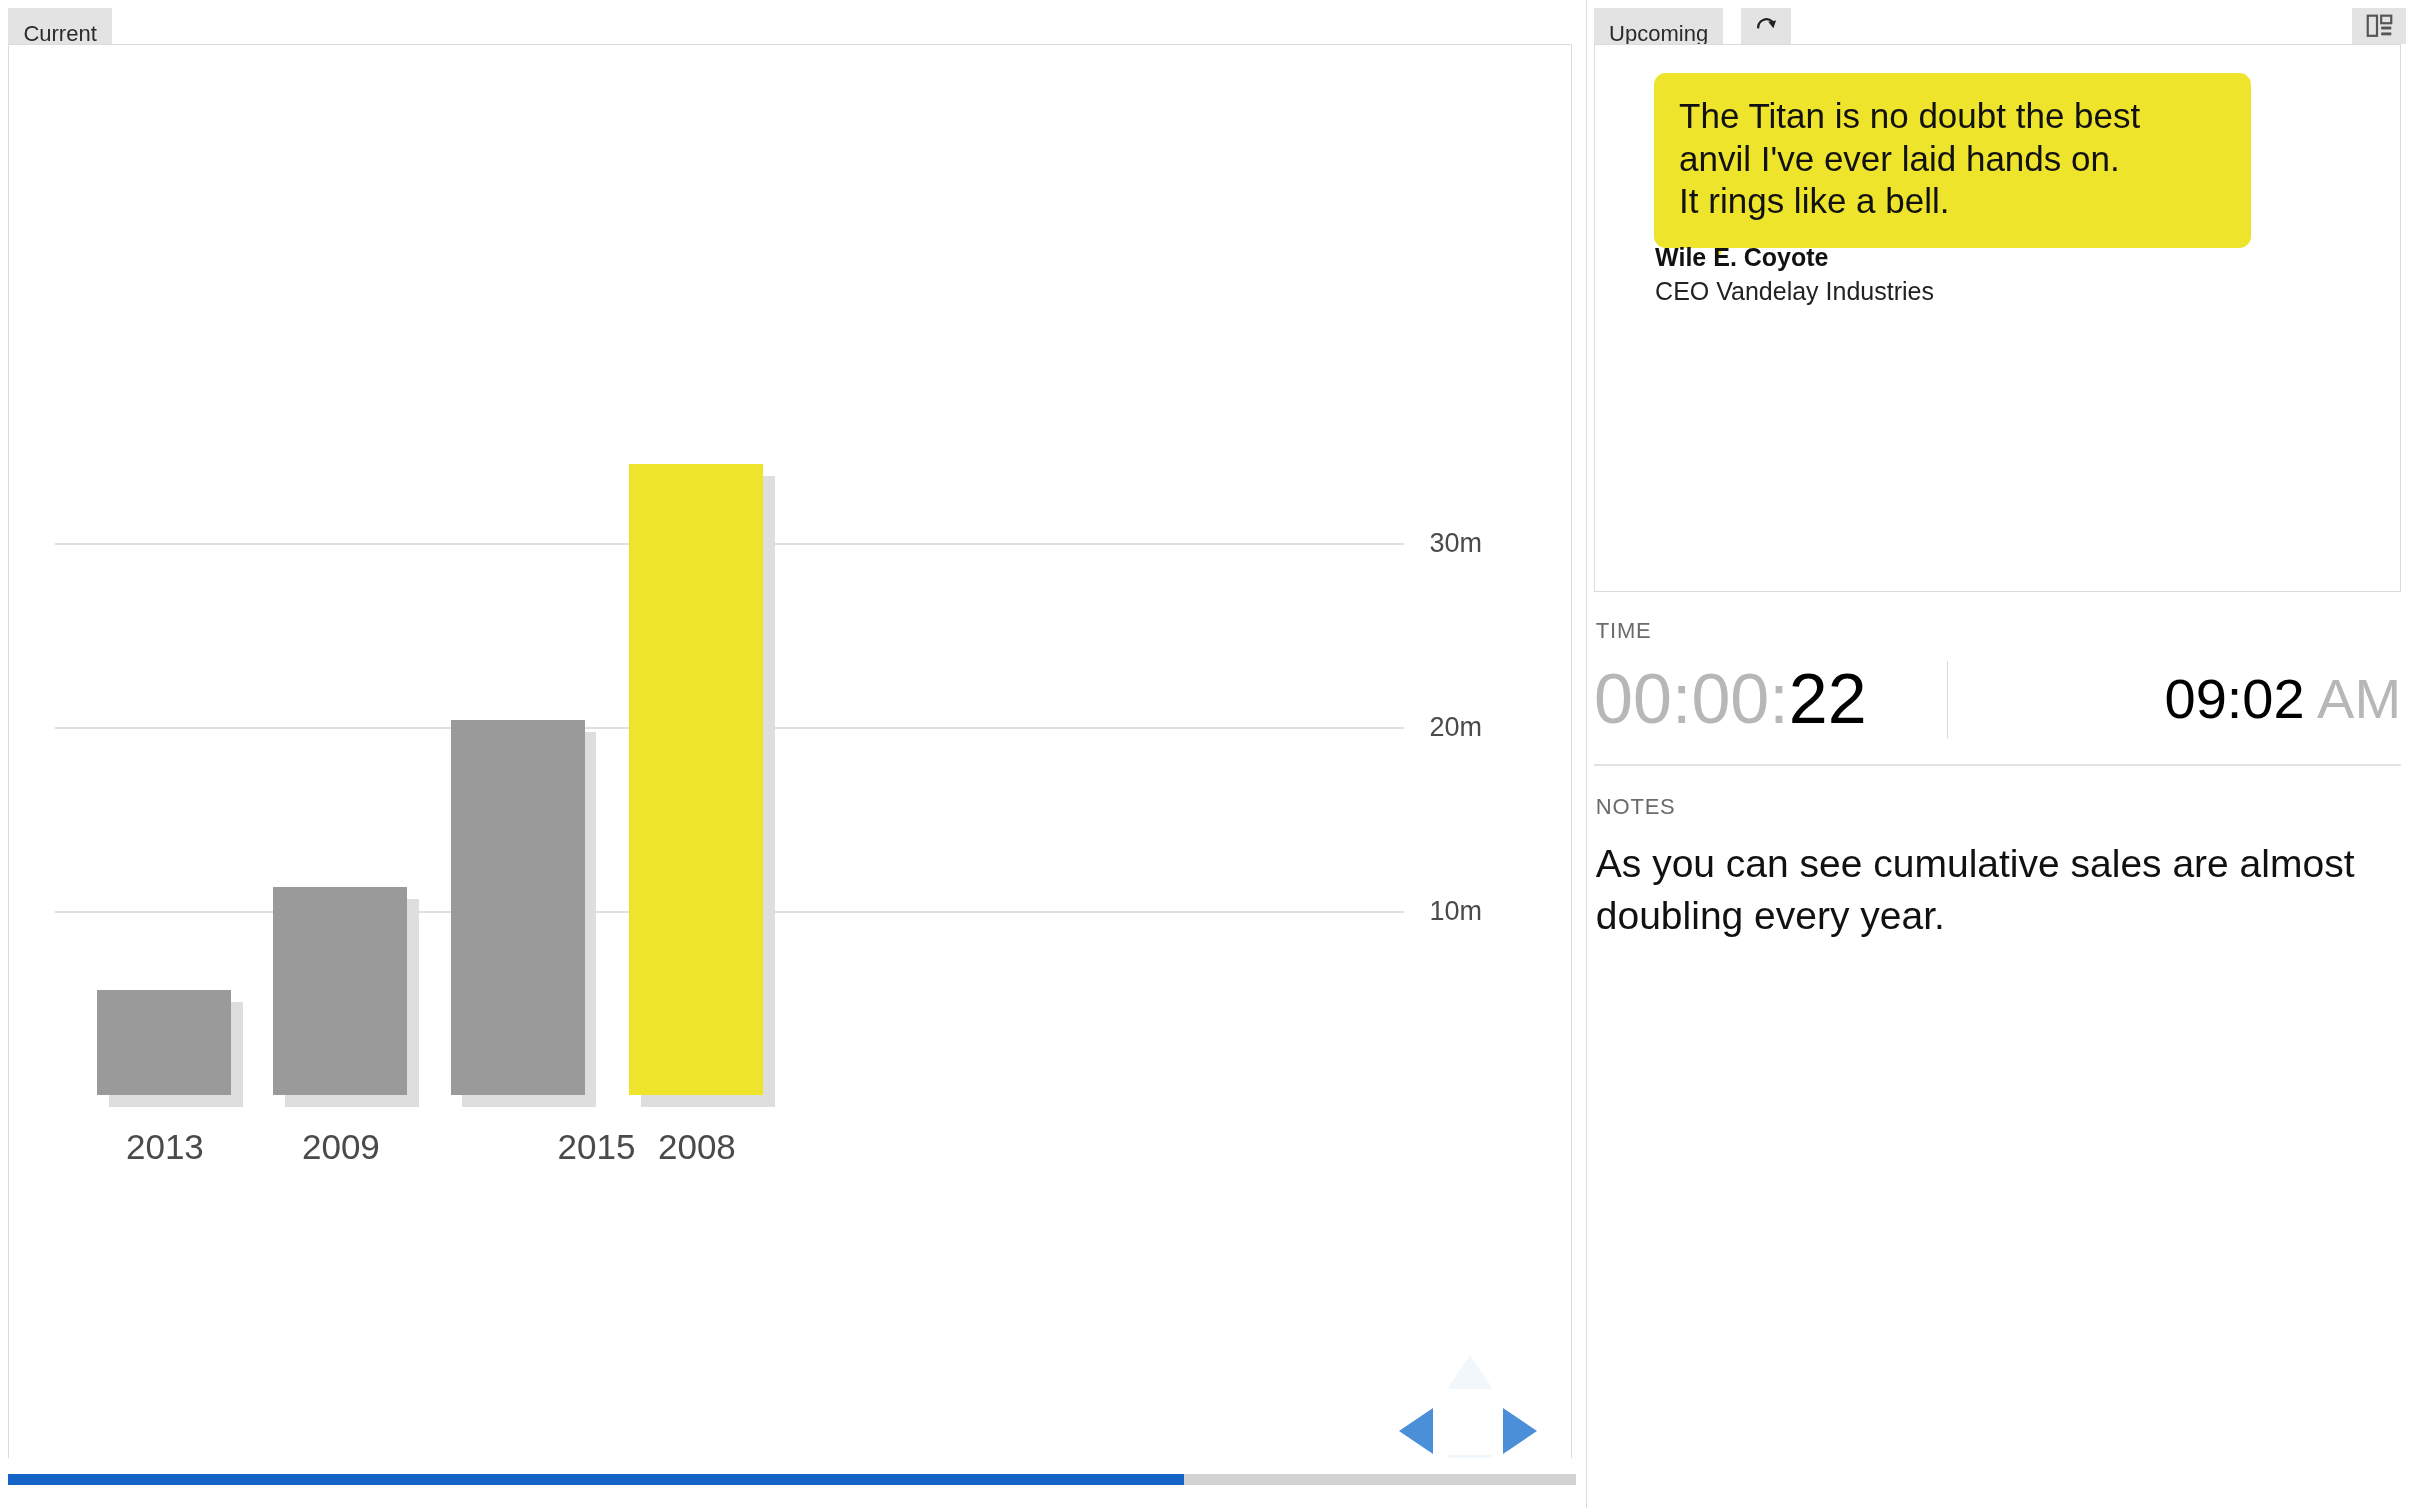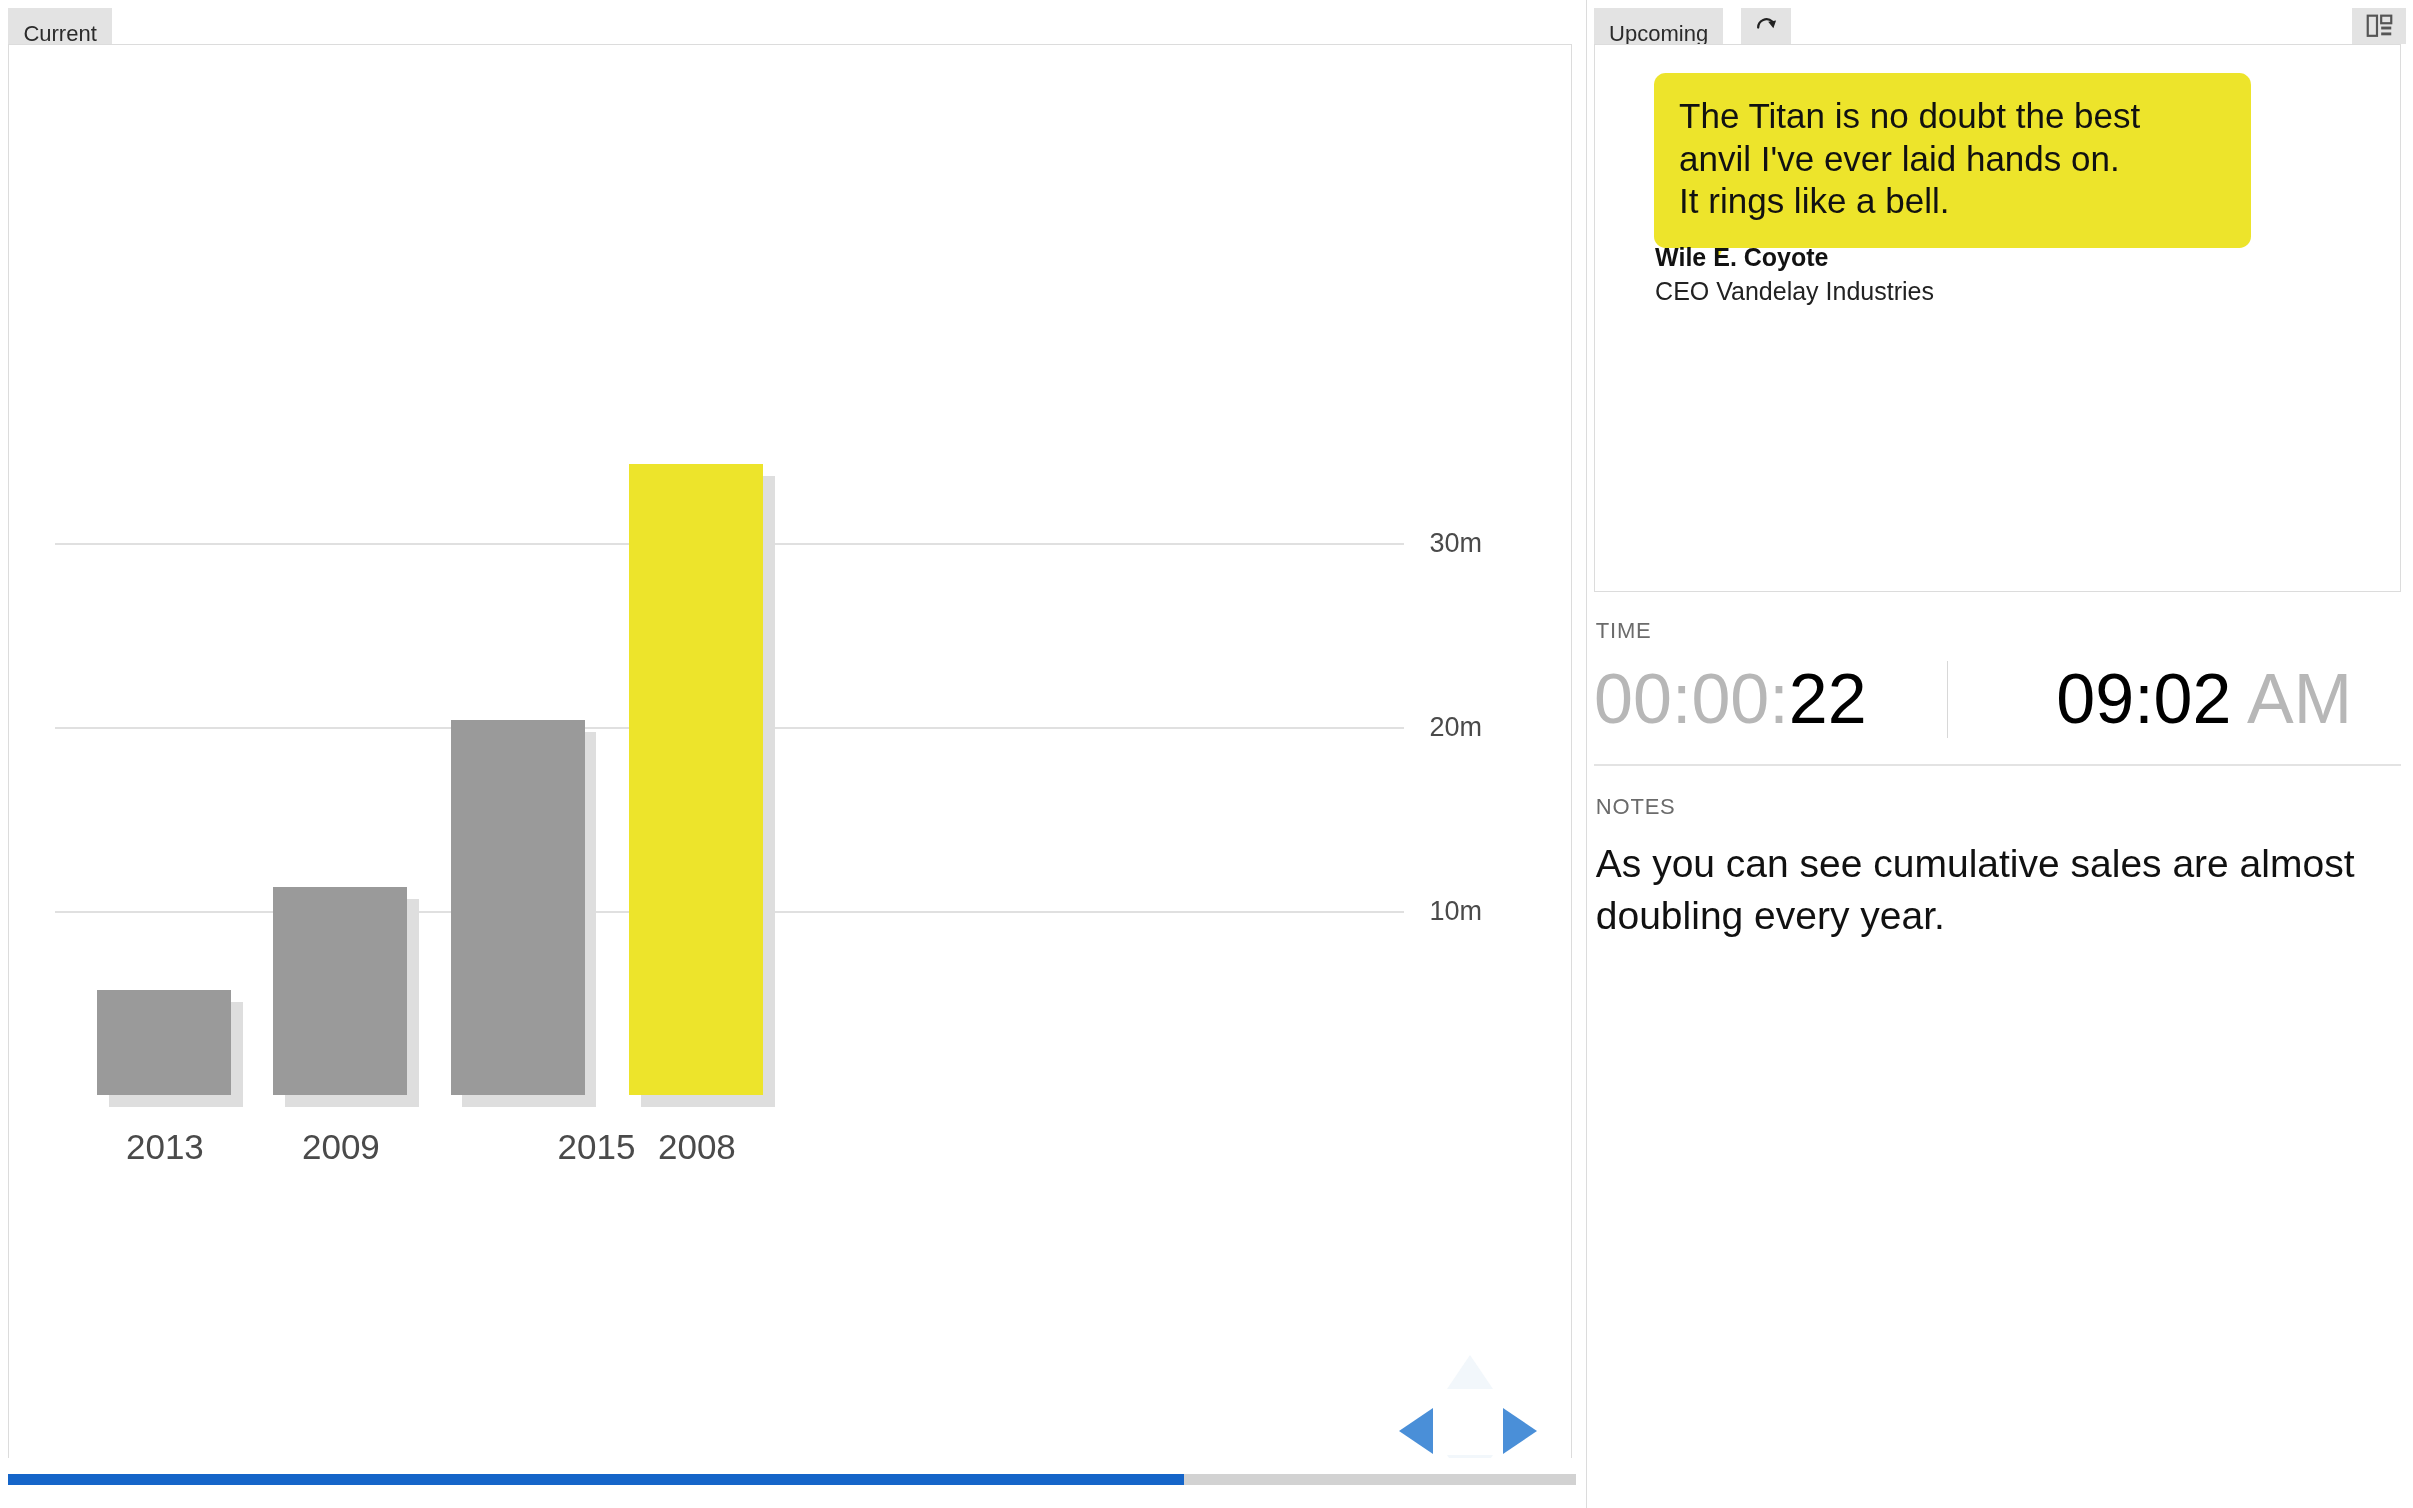--- a/index.html
+++ b/index.html
@@ -259,22 +259,22 @@
   }
   .dim { color: #b7b7b7; }
   .time-divider {
     width: 1.7px;
     height: 77px;
     background: #d8d8d8;
     margin: 0 59px 0 80px;
   }
   .clock {
     flex: 1 1 auto;
-    text-align: center;
-    font-size: 70px;
+    text-align: right;
+    font-size: 56px;
     line-height: 1;
     color: #000000;
     white-space: nowrap;
   }
 
   .hr {
     position: absolute;
     left: 6.7px;
     width: 807px;
     height: 1.7px;

